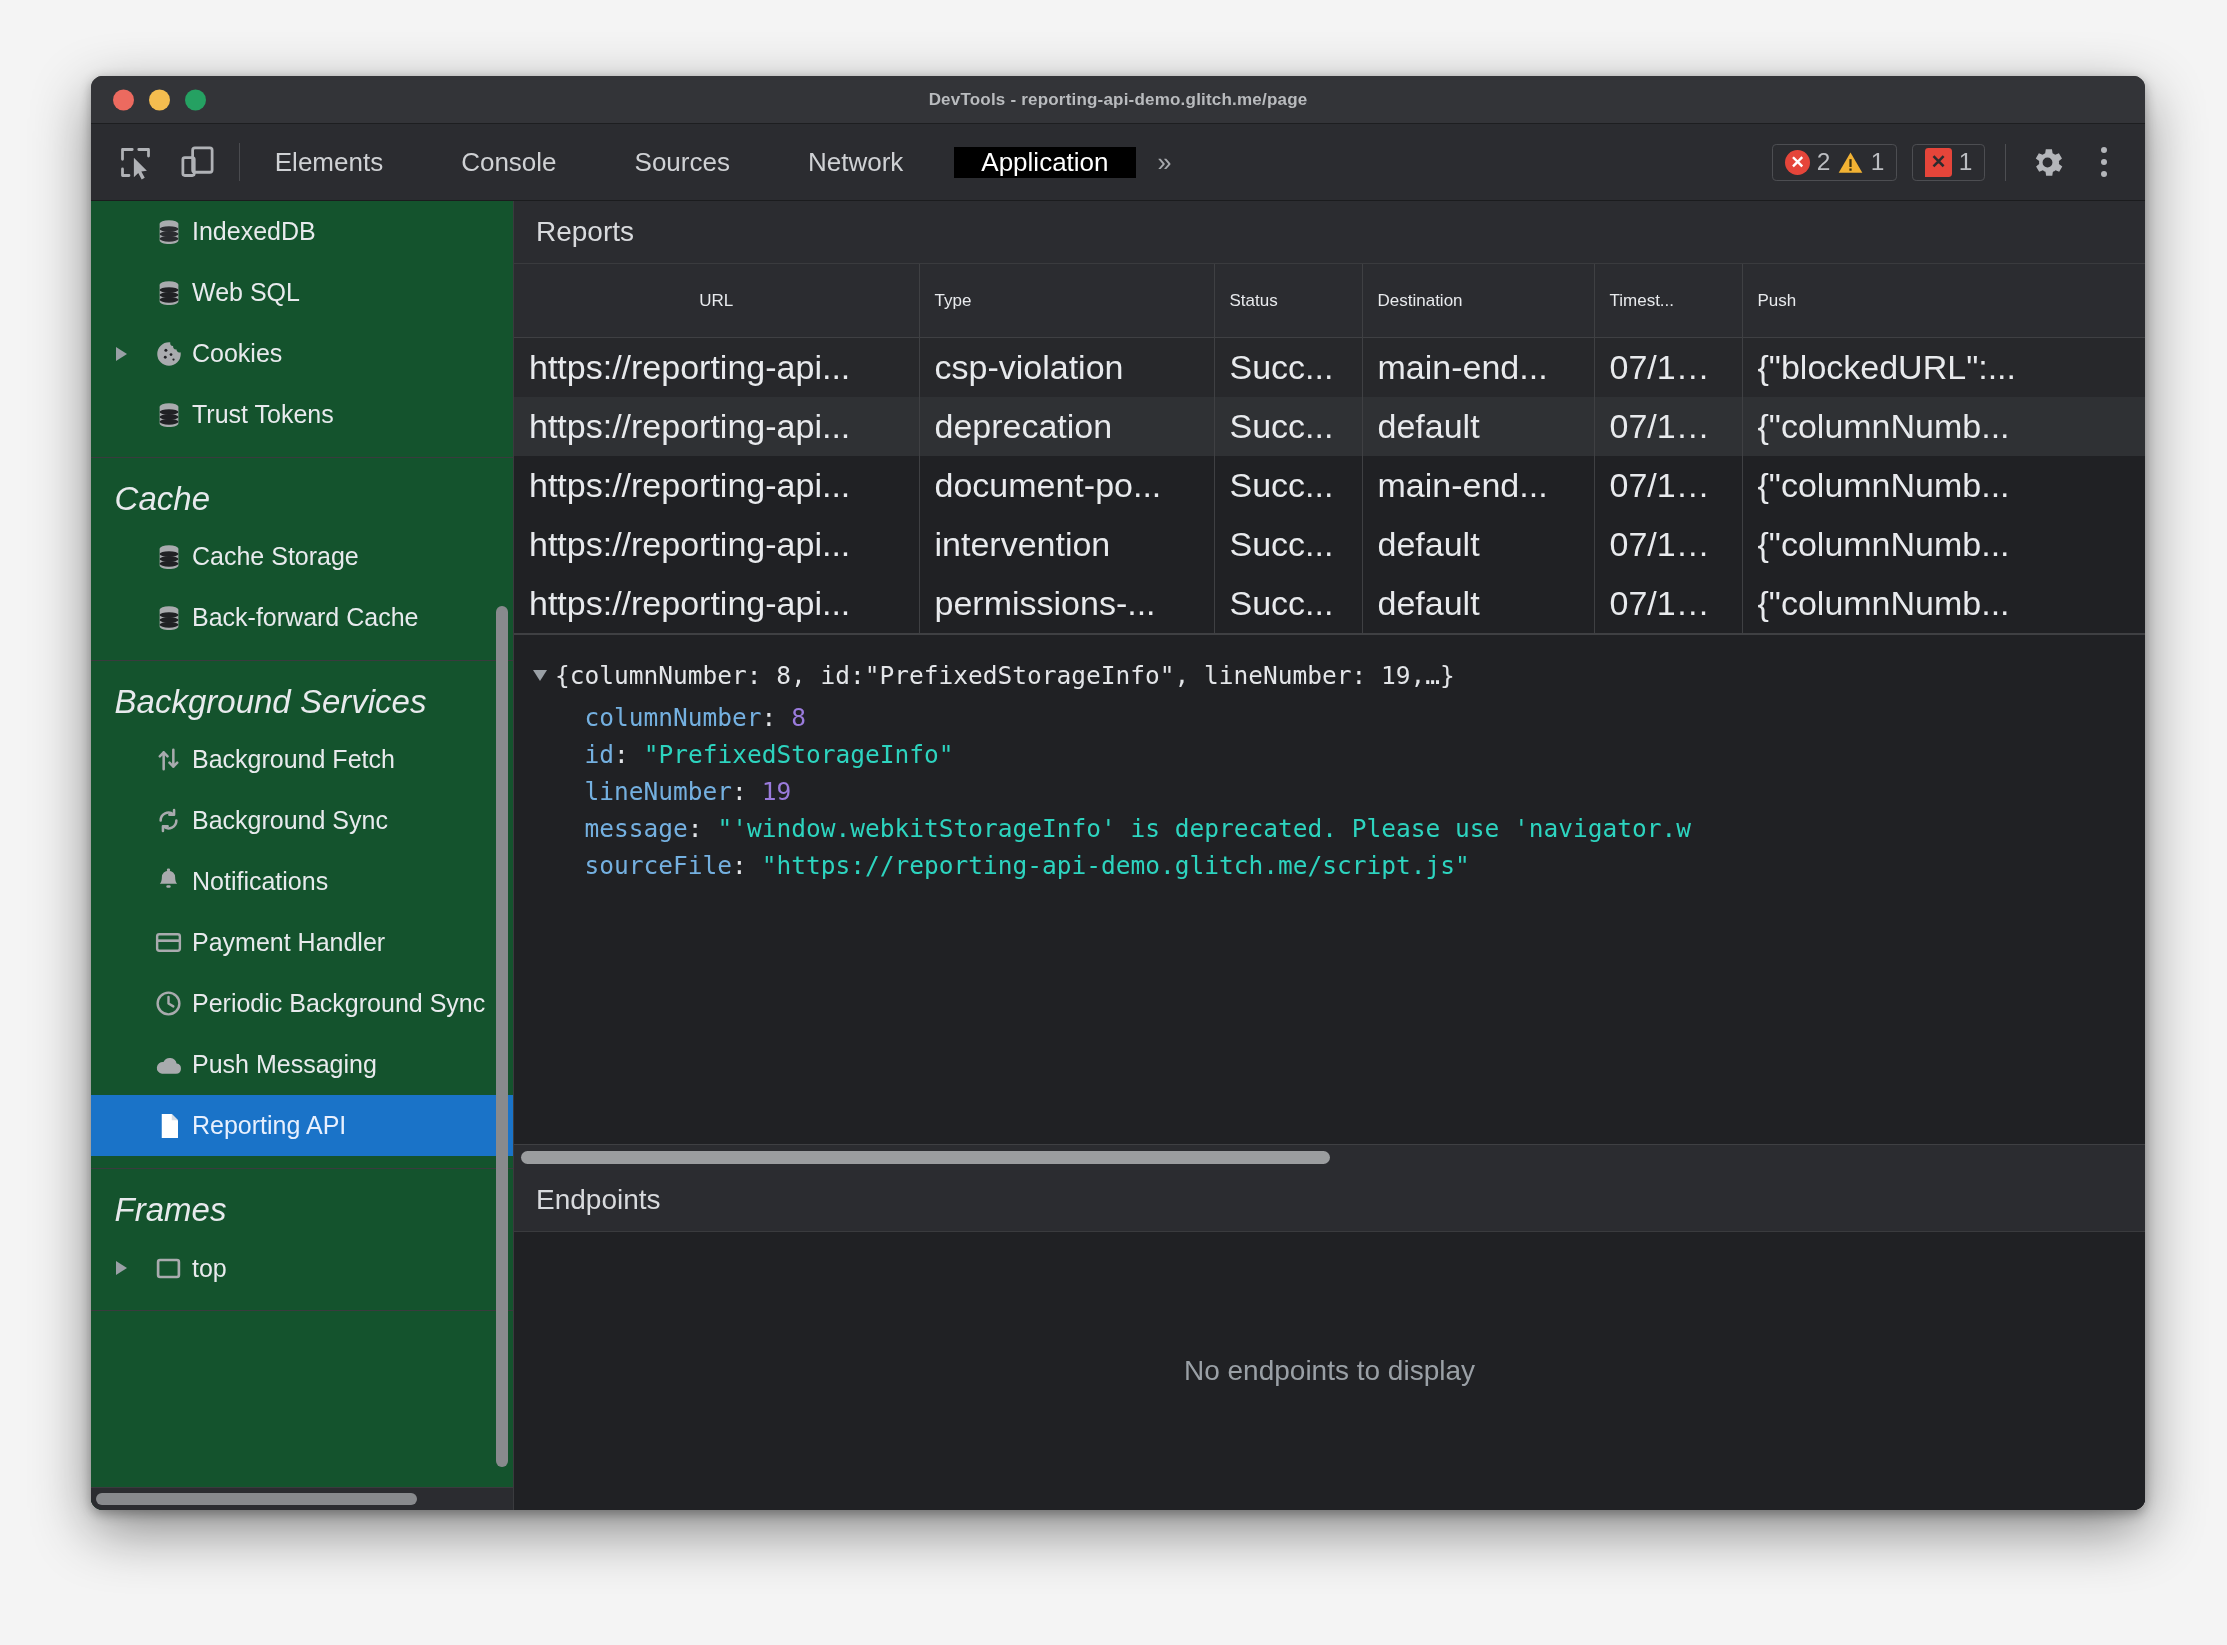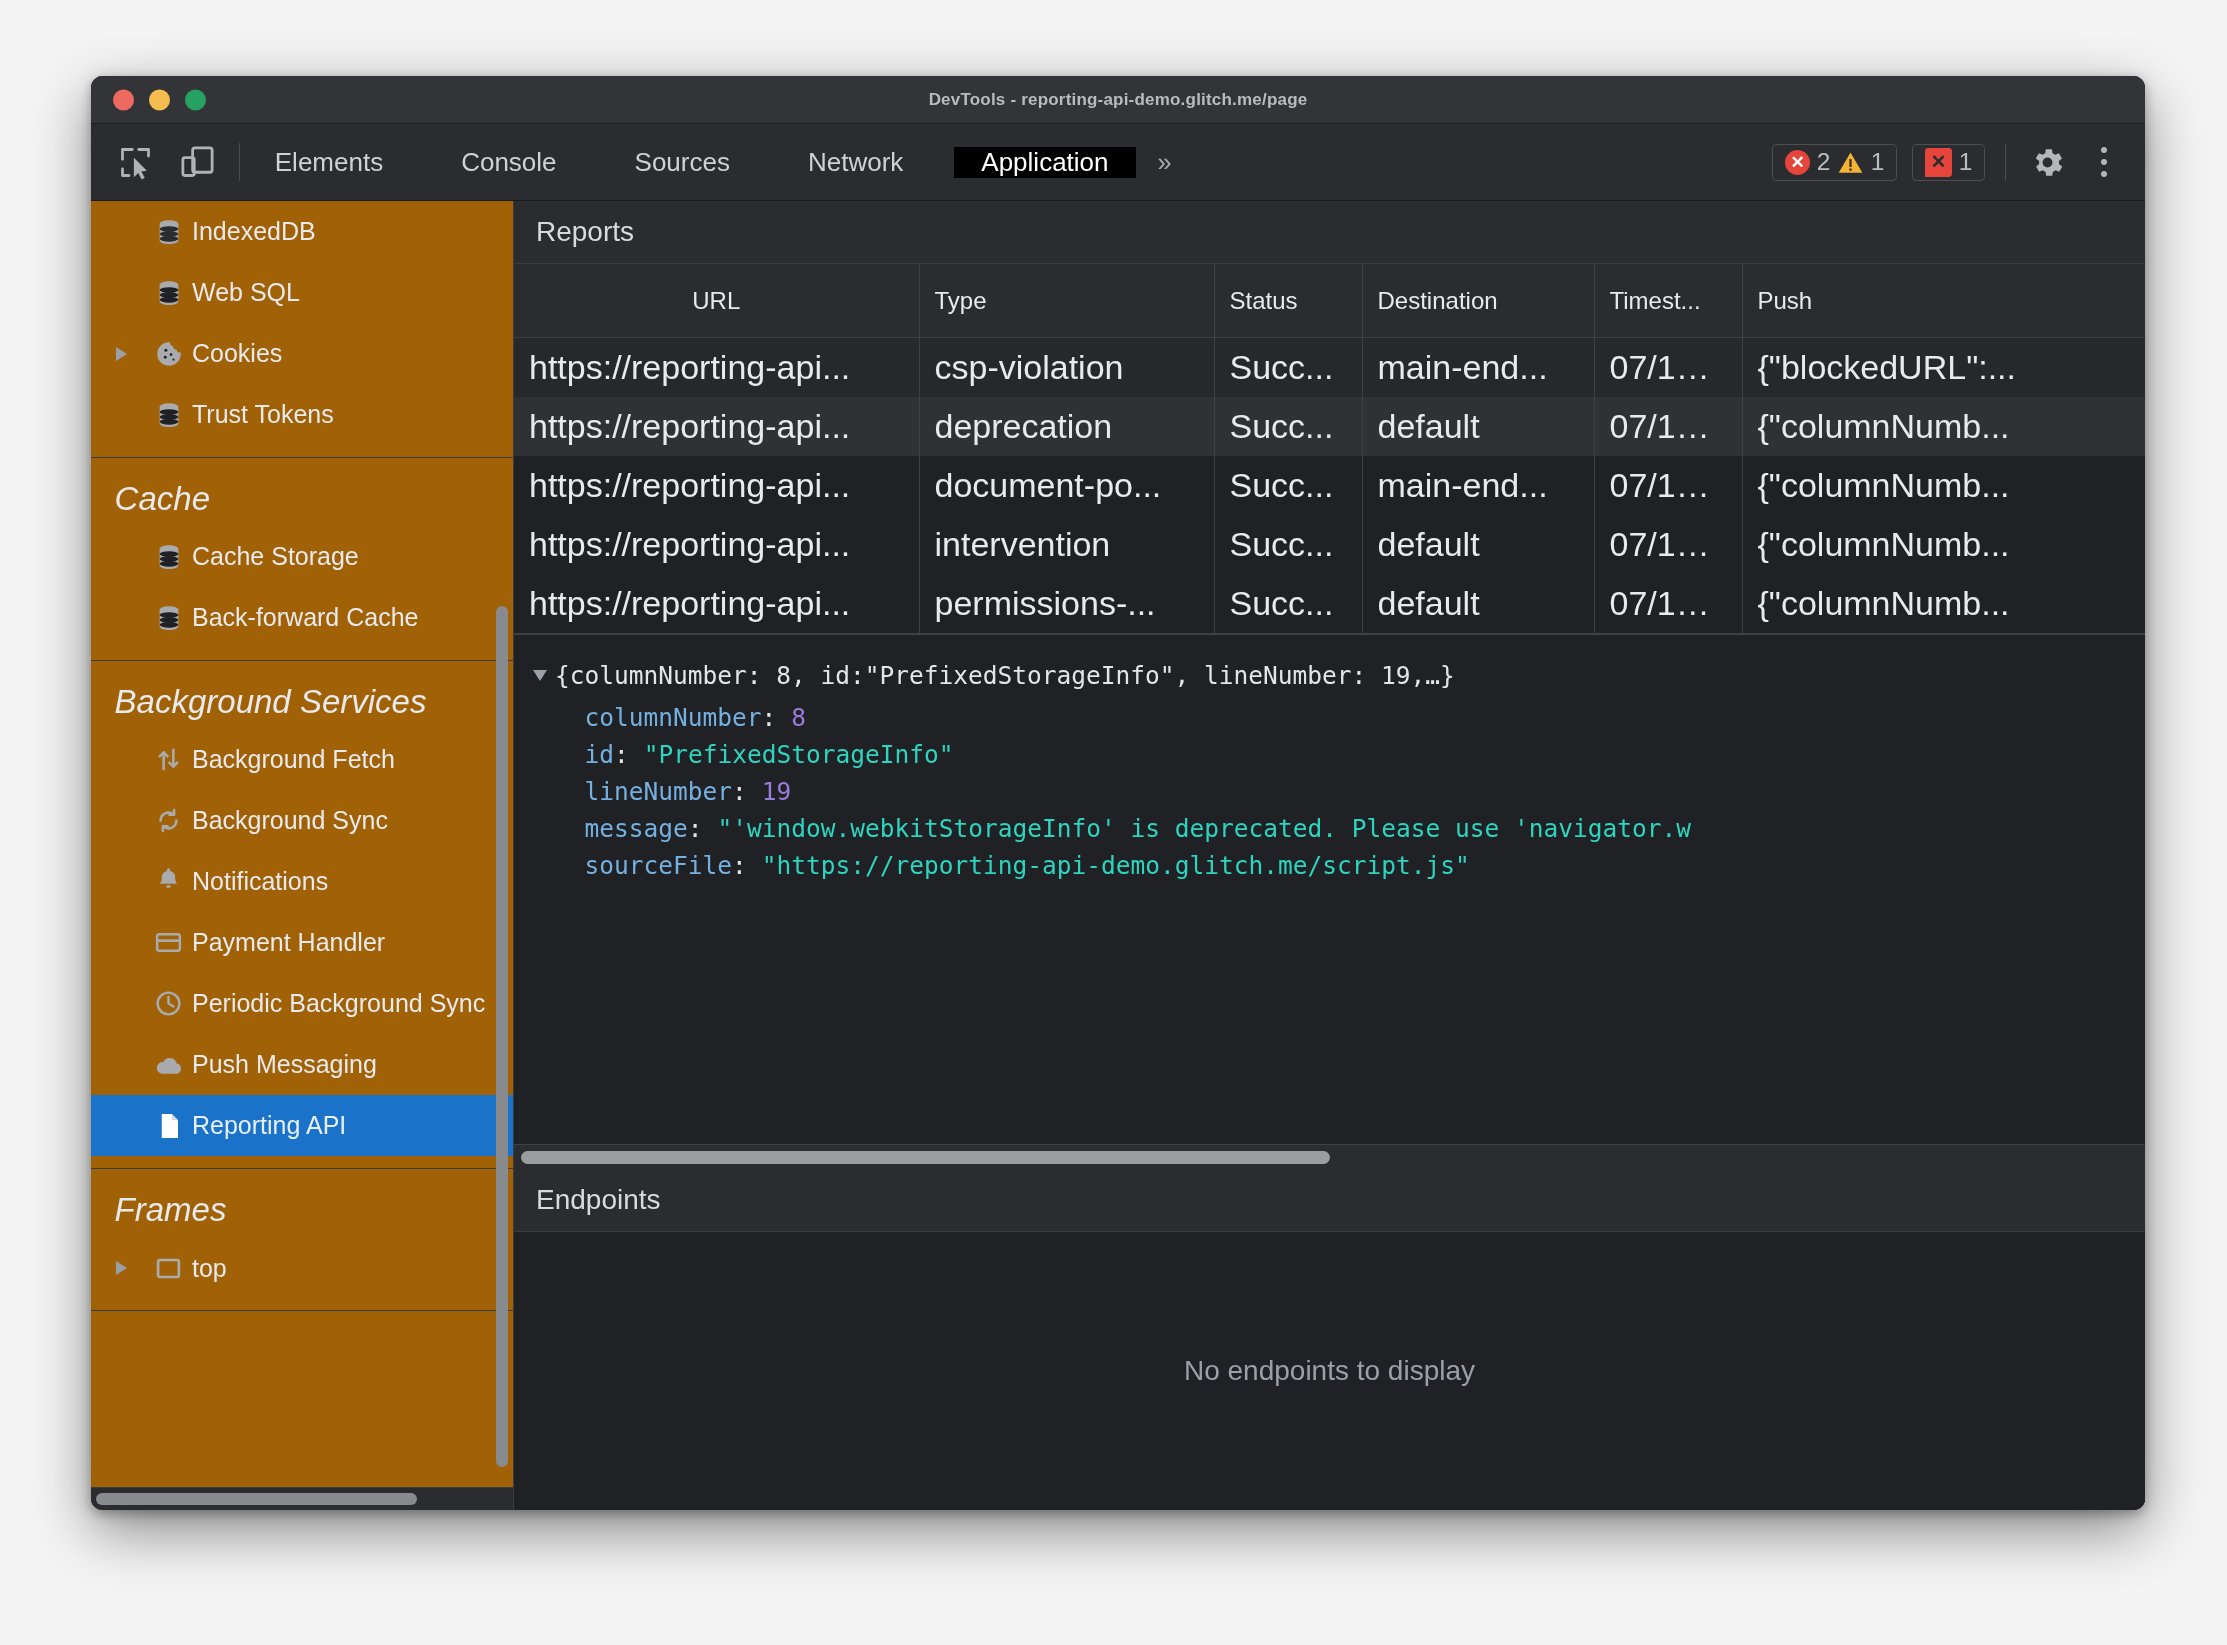--- a/index.html
+++ b/index.html
@@ -150,21 +150,21 @@
     flex: 1;
     display: flex;
     min-height: 0;
     background: #202124;
   }
 
   
   .sidebar {
     width: 422px;
     flex: none;
-    background: #a16207;
+    background: #14532d;
     border-right: 0.8px solid #3a3b3e;
     display: flex;
     flex-direction: column;
     position: relative;
     overflow: hidden;
   }
   .sb-scroll {
     flex: 1;
     overflow: hidden;
     position: relative;
@@ -257,21 +257,21 @@
   
   .table-wrap { flex: none; }
   table.reports {
     width: 100%;
     border-collapse: collapse;
     table-layout: fixed;
   }
   table.reports th {
     background: #2b2c30;
     color: #e8eaed;
-    font-size: 24px;
+    font-size: 17px;
     font-weight: normal;
     text-align: left;
     height: 73px;
     padding: 0 15px;
     border-right: 0.8px solid #3f4043;
     border-bottom: 0.8px solid #3f4043;
     white-space: nowrap;
     overflow: hidden;
     text-overflow: ellipsis;
   }

